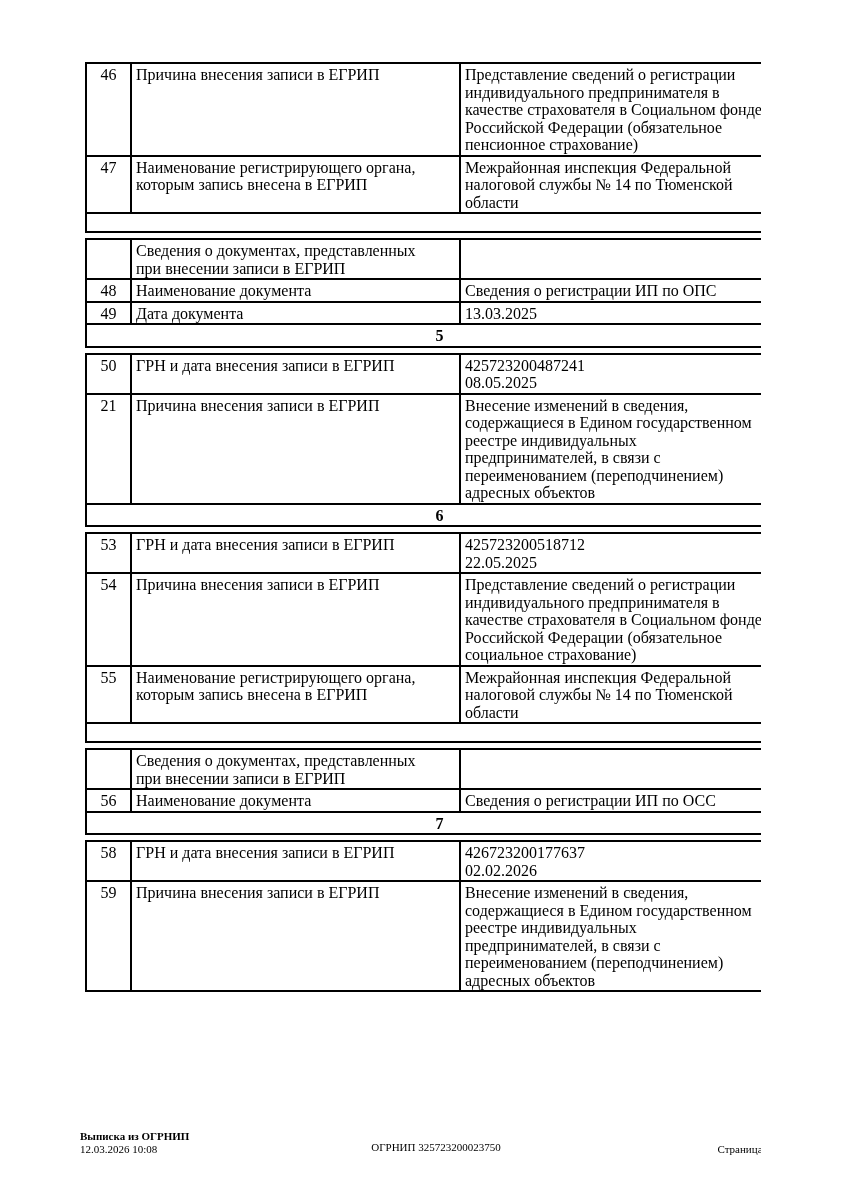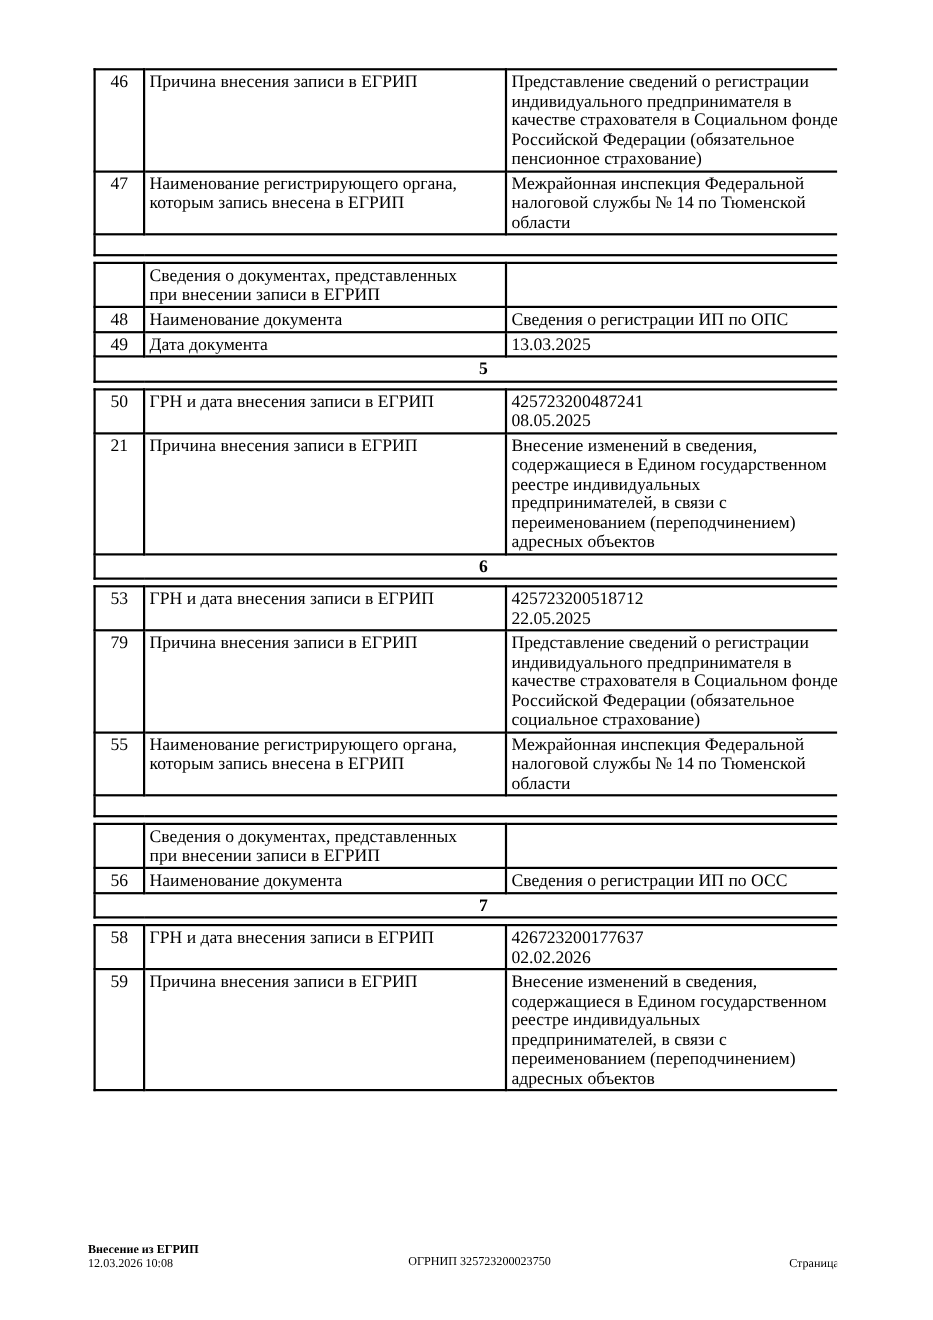--- a/index.html
+++ b/index.html
@@ -145,21 +145,21 @@
           <col style="width:333px">
         </colgroup>
       <tbody>
           <tr>
         <td class="num">53</td>
         <td class="lbl">ГРН и дата внесения записи в ЕГРИП</td>
         <td class="val">425723200518712
 22.05.2025</td>
       </tr>
       <tr>
-        <td class="num">79</td>
+        <td class="num">54</td>
         <td class="lbl">Причина внесения записи в ЕГРИП</td>
         <td class="val">Представление сведений о регистрации
 индивидуального предпринимателя в
 качестве страхователя в Социальном фонде
 Российской Федерации (обязательное
 социальное страхование)</td>
       </tr>
       <tr>
         <td class="num">55</td>
         <td class="lbl">Наименование регистрирующего органа,
@@ -221,19 +221,19 @@
 переименованием (переподчинением)
 адресных объектов</td>
       </tr>
     </tbody>
       </table>
 
   </div>
 
   <div class="footer">
     <div class="f-left">
-      <div class="doc-type">Внесение из ЕГРИП</div>
+      <div class="doc-type">Выписка из ОГРНИП</div>
       <div>12.03.2026 10:08</div>
     </div>
     <div class="f-center">ОГРНИП 325723200023750</div>
     <div class="f-right">Страница 4 из 5</div>
   </div>
 </div>
 
 </body></html>

